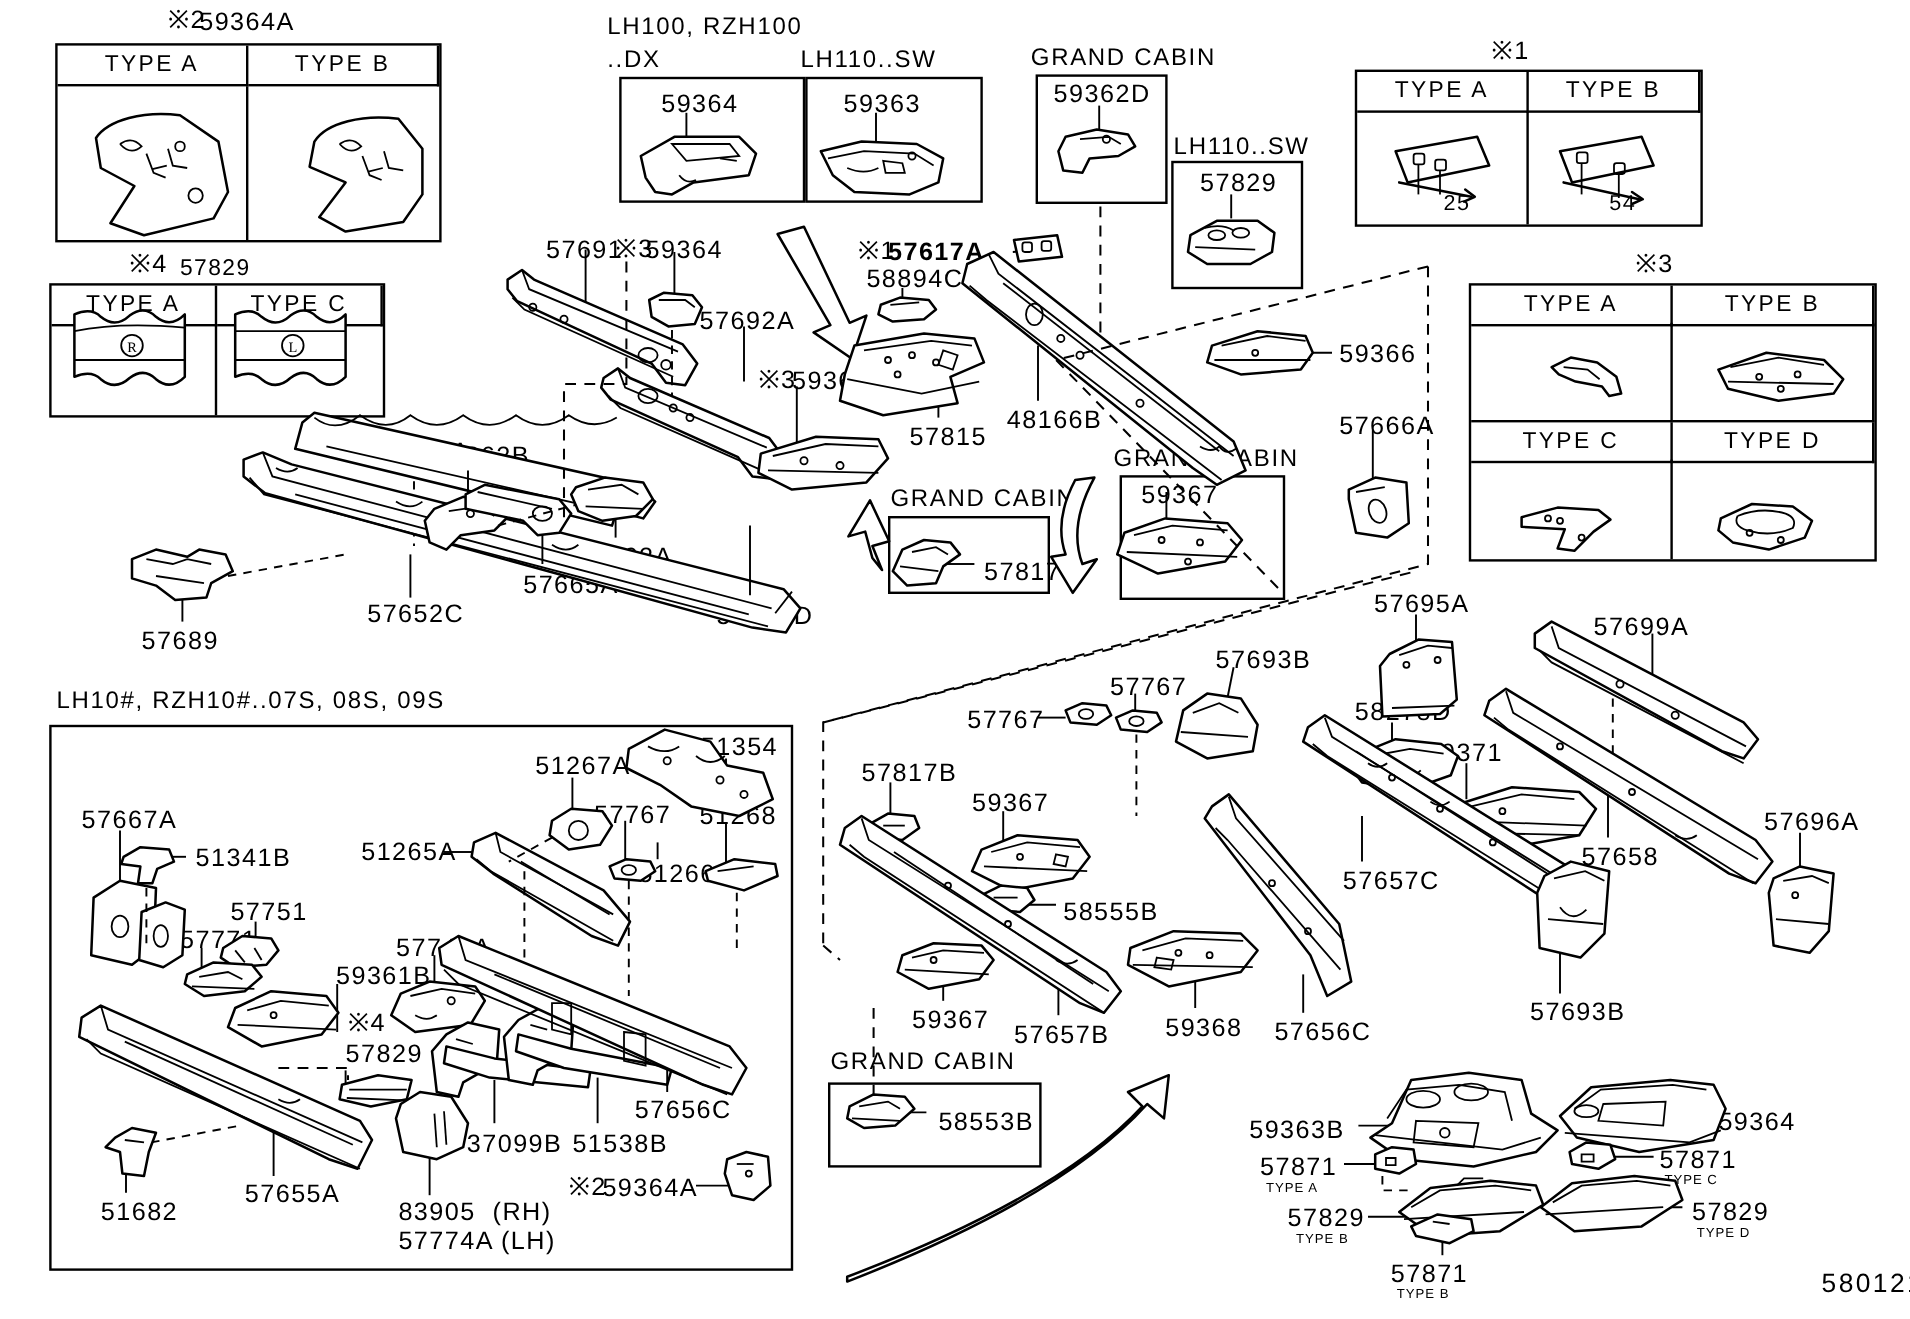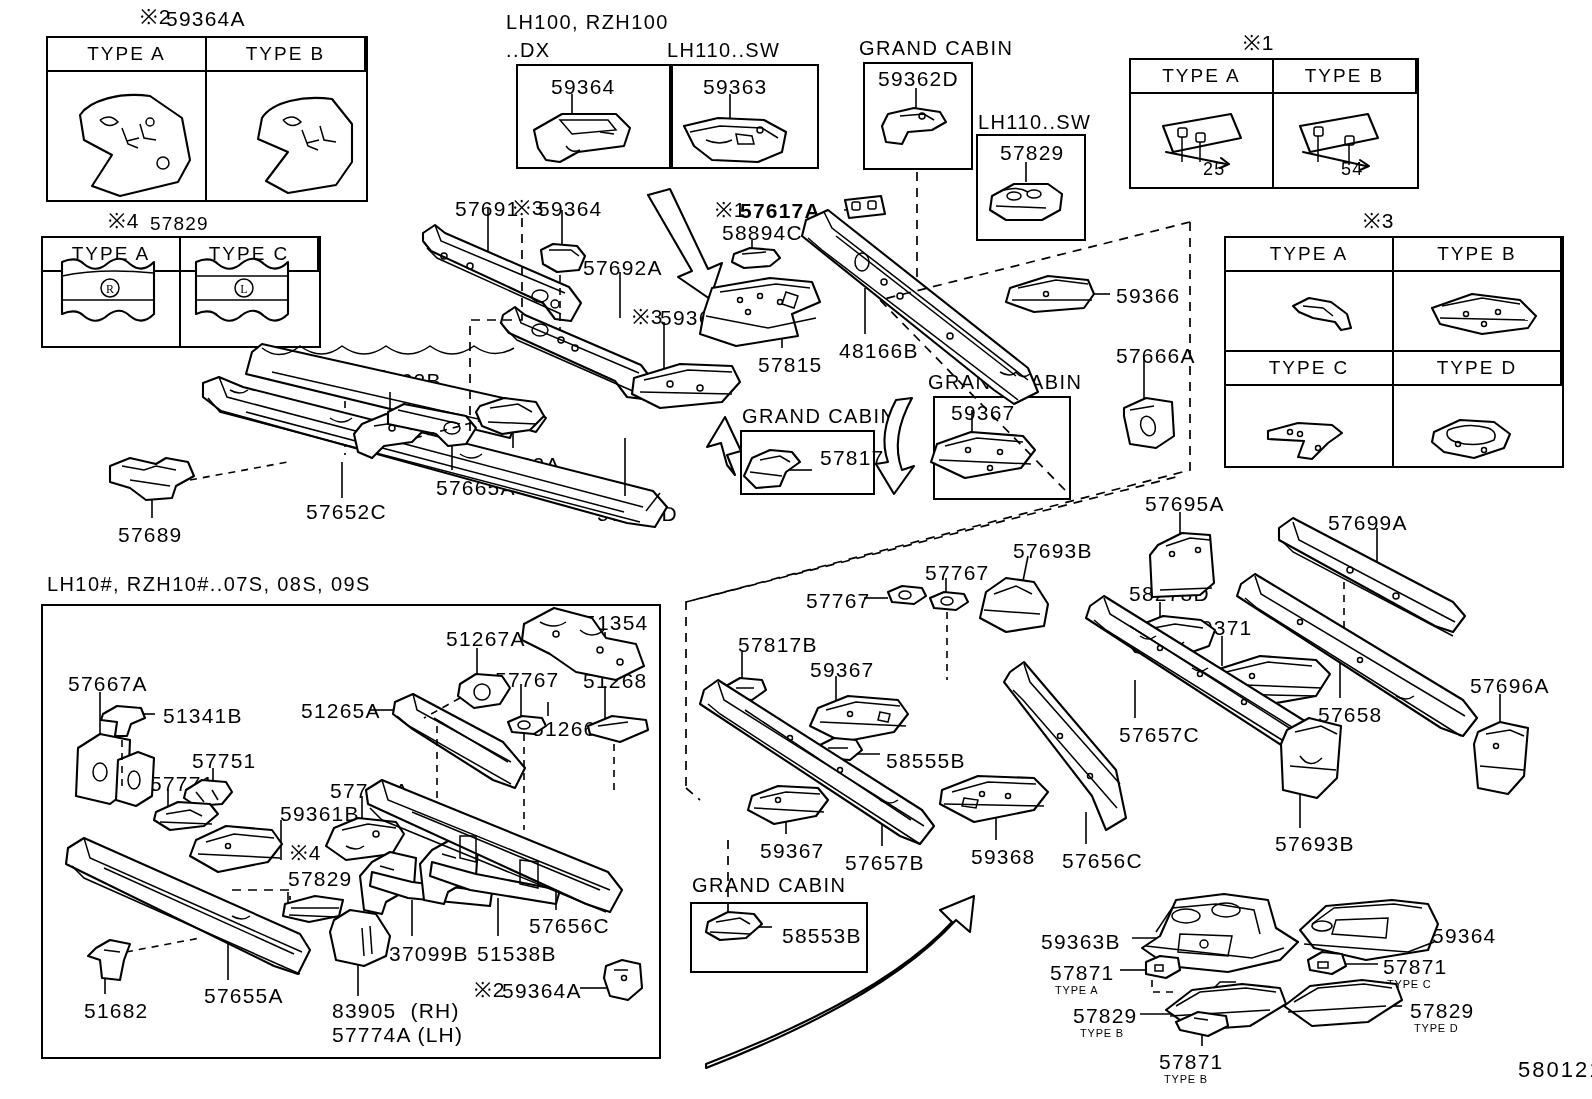--- a/index.html
+++ b/index.html
@@ -105,38 +105,38 @@
   <div class="lbl ast" style="left:715px;top:199px;">※1</div>
   <div class="lbl" style="left:740px;top:200px;font-weight:bold;">57617A</div>
   <div class="lbl" style="left:722px;top:222px;">58894C</div>
   <div class="lbl" style="left:758px;top:354px;">57815</div>
   <div class="lbl" style="left:839px;top:340px;">48166B</div>
   <div class="lbl" style="left:1116px;top:285px;">59366</div>
   <div class="lbl" style="left:1116px;top:345px;">57666A</div>
 
   <div class="lbl hdr" style="left:742px;top:406px;">GRAND CABIN</div>
   <div class="box" style="left:740px;top:430px;width:135px;height:65px;"></div>
-  <div class="lbl" style="left:820px;top:447px;">57817</div>
+  <div class="lbl" style="left:820px;top:466px;">57817</div>
 
   <div class="lbl hdr" style="left:928px;top:372px;">GRAND CABIN</div>
   <div class="box" style="left:933px;top:396px;width:138px;height:104px;"></div>
   <div class="lbl" style="left:951px;top:402px;">59367</div>
 
   <div class="lbl" style="left:1145px;top:493px;">57695A</div>
   <div class="lbl" style="left:1129px;top:583px;">58278D</div>
   <div class="lbl" style="left:1188px;top:617px;">59371</div>
   <div class="lbl" style="left:1328px;top:512px;">57699A</div>
   <div class="lbl" style="left:1119px;top:724px;">57657C</div>
   <div class="lbl" style="left:1318px;top:704px;">57658</div>
   <div class="lbl" style="left:1470px;top:675px;">57696A</div>
   <div class="lbl" style="left:1275px;top:833px;">57693B</div>
   <div class="lbl" style="left:1013px;top:540px;">57693B</div>
   <div class="lbl" style="left:925px;top:562px;">57767</div>
   <div class="lbl" style="left:806px;top:590px;">57767</div>
-  <div class="lbl" style="left:718px;top:634px;margin-left:20px;">57817B</div>
+  <div class="lbl" style="left:718px;top:634px;">57817B</div>
   <div class="lbl" style="left:810px;top:659px;">59367</div>
   <div class="lbl" style="left:886px;top:750px;">58555B</div>
   <div class="lbl" style="left:760px;top:840px;">59367</div>
   <div class="lbl" style="left:845px;top:852px;">57657B</div>
   <div class="lbl" style="left:971px;top:846px;">59368</div>
   <div class="lbl" style="left:1062px;top:850px;">57656C</div>
 
   <div class="lbl hdr" style="left:692px;top:875px;">GRAND CABIN</div>
   <div class="box" style="left:690px;top:902px;width:178px;height:71px;"></div>
   <div class="lbl" style="left:782px;top:925px;">58553B</div>

